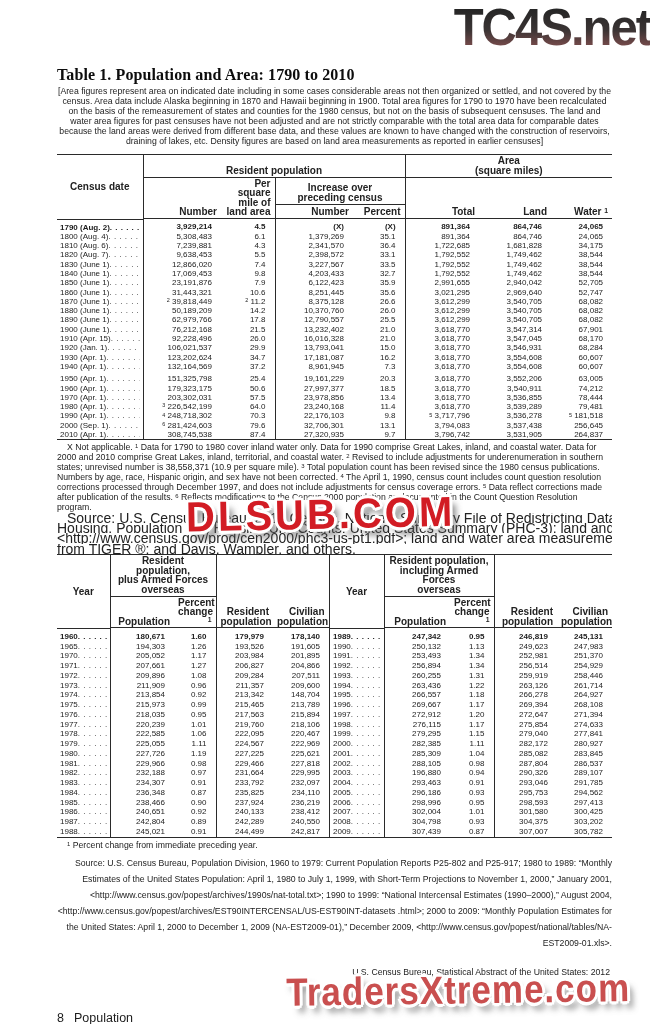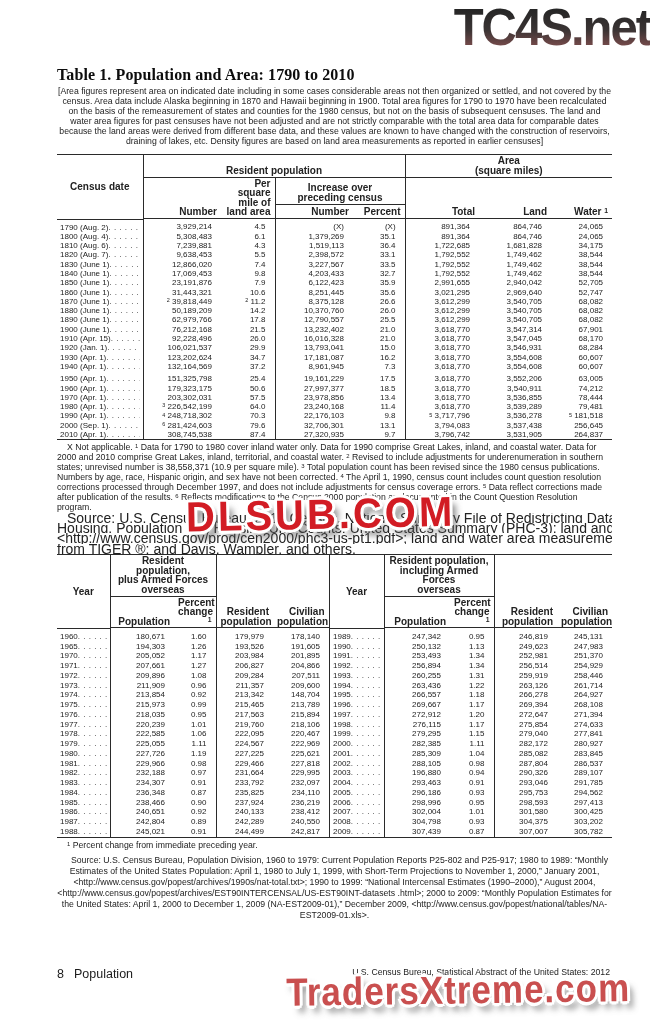--- a/index.html
+++ b/index.html
@@ -14,41 +14,41 @@
   thead th{font-weight:bold;font-size:10px;line-height:9.6px;padding:1px 4px;color:#222;}
   .pre{white-space:pre-line;}
   .bl{border-left:1px solid #2a2a2a;}
   .ub{border-bottom:1px solid #2a2a2a;}
   .vc{vertical-align:middle;text-align:center;}
   .vb{vertical-align:bottom;}
   .tr{text-align:right;}
   .tc{text-align:center;}
 
   tbody td{font-size:8px;line-height:9.3px;padding:0 9px 0 2px;text-align:right;white-space:nowrap;color:#1c1c1c;}
-  tbody tr:first-child td{border-top:1px solid #2a2a2a;padding-top:3px;}
+  tbody tr:first-child td{border-top:1px solid #2a2a2a;padding-top:3px;font-weight:bold;}
   tbody tr.gap td{padding-top:3px;}
   td.c-lead{display:flex;text-align:left;padding:0 3px 0 3px;}
   td.c-lead .dt{flex:0 0 auto;}
   td.c-lead .dots{flex:1 1 0;overflow:hidden;white-space:nowrap;letter-spacing:.5px;}
   td.c-lead .dots::before{content:". . . . . . . . . . . . . . . . . . . . .";}
   sup{font-size:.68em;vertical-align:baseline;position:relative;top:-.35em;line-height:0;}
 
   .t2 tbody td{line-height:9.75px;}
   .t1 tbody td:nth-child(2),.t1 tbody td:nth-child(4),.t1 tbody td:nth-child(6){border-left:1px solid #2a2a2a;}
   .t2 tbody td:nth-child(2),.t2 tbody td:nth-child(4),.t2 tbody td:nth-child(6),
   .t2 tbody td:nth-child(7),.t2 tbody td:nth-child(9){border-left:1px solid #2a2a2a;}
 
   .fn{font-size:8.7px;line-height:9.9px;margin:3px 0 0 0;text-align:left;text-indent:10px;color:#222;}
   .src{font-size:14px;line-height:10.4px;margin:0;color:#222;}
   .src .line{white-space:nowrap;overflow:hidden;}
   .src .line:first-child{text-indent:10px;}
-  .src2{font-size:8.7px;line-height:11px;margin:4px 0 0 0;text-indent:10px;text-align:center;color:#222;}
+  .src2{font-size:8.7px;line-height:16px;margin:4px 0 0 0;text-indent:10px;text-align:right;color:#222;}
   .mt{margin-top:30px;}
 
-  .footer-left{position:absolute;left:57px;top:967px;font-size:12.5px;color:#1c1c1c;}
+  .footer-left{position:absolute;left:57px;top:1011px;font-size:12.5px;color:#1c1c1c;}
   .footer-left .pageno{margin-right:10px;}
   .credit{position:absolute;right:42px;top:967px;font-size:8.7px;color:#222;}
 
   
   .wm{position:absolute;font-weight:bold;white-space:nowrap;pointer-events:none;}
   .wm-top{top:-2px;right:2px;font-size:49px;letter-spacing:-2px;transform:scaleY(1.04);transform-origin:top right;color:#3a3232;}
   @supports (-webkit-background-clip:text){
     .wm-top{background:linear-gradient(180deg,#262626 20%,#3a3434 55%,#8a5252 92%);-webkit-background-clip:text;background-clip:text;color:transparent;}
   }
   .wm-mid{left:186px;top:492px;font-size:40px;letter-spacing:3px;color:#d21c24;transform:rotate(-1.2deg) scaleY(1.05);
@@ -130,21 +130,21 @@
             <td>864,746</td>
             <td>24,065</td>
           </tr>
           <tr>
             <td class="c-lead">
               <span class="dt">1810 (Aug. 6)</span>
               <span class="dots"></span>
             </td>
             <td>7,239,881</td>
             <td>4.3</td>
-            <td>1,519,113</td>
+            <td>2,341,570</td>
             <td>36.4</td>
             <td>1,722,685</td>
             <td>1,681,828</td>
             <td>34,175</td>
           </tr>
           <tr>
             <td class="c-lead">
               <span class="dt">1820 (Aug. 7)</span>
               <span class="dots"></span>
             </td>
@@ -313,21 +313,21 @@
             <td>60,607</td>
           </tr>
           <tr class="gap">
             <td class="c-lead">
               <span class="dt">1950 (Apr. 1)</span>
               <span class="dots"></span>
             </td>
             <td>151,325,798</td>
             <td>25.4</td>
             <td>19,161,229</td>
-            <td>17.5</td>
+            <td>20.3</td>
             <td>3,618,770</td>
             <td>3,552,206</td>
             <td>63,005</td>
           </tr>
           <tr>
             <td class="c-lead">
               <span class="dt">1960 (Apr. 1)</span>
               <span class="dots"></span>
             </td>
             <td>179,323,175</td>

